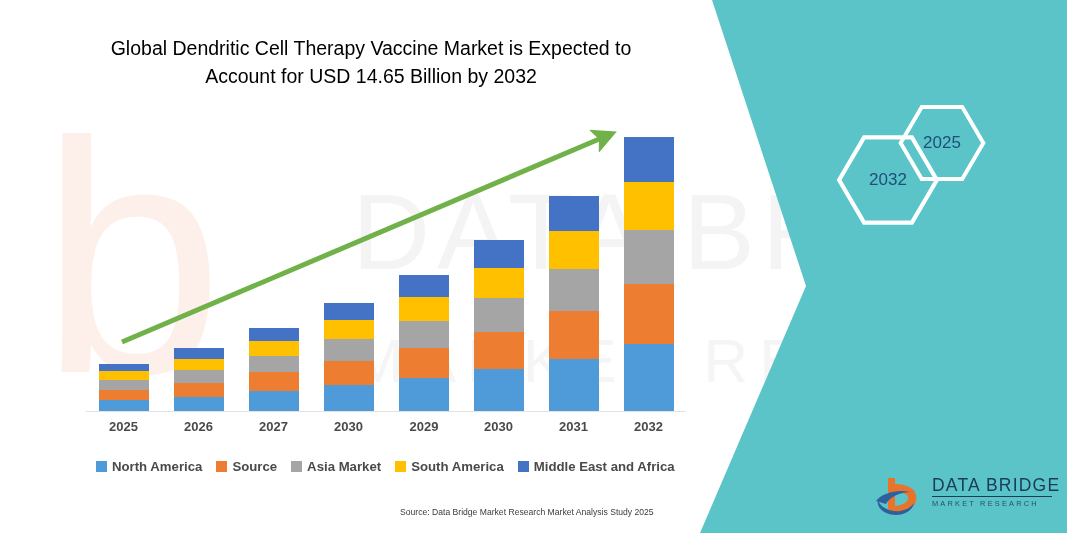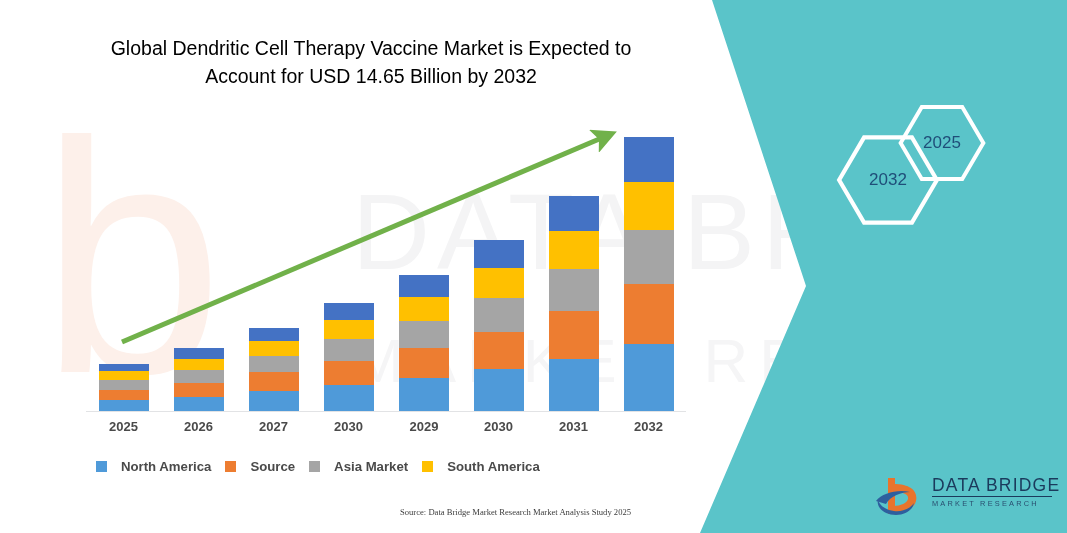--- a/index.html
+++ b/index.html
@@ -92,34 +92,34 @@
   }
 
   
   .arrow-svg{position:absolute;left:0;top:0;width:1067px;height:533px;pointer-events:none;}
 
   
   .legend{
     position:absolute;left:96px;top:456px;width:580px;height:20px;
     display:flex;align-items:center;gap:14px;
   }
-  .legend-item{display:flex;align-items:center;gap:14px;}
+  .legend-item{display:flex;align-items:center;gap:5px;}
   .legend-swatch{width:11px;height:11px;display:block;flex:none;}
   .legend-label{font-size:13.2px;font-weight:bold;color:#4a4a4a;white-space:nowrap;}
 
   
   .footer-left{
     position:absolute;left:84px;top:507px;
     font-size:8.6px;color:#3c3c3c;white-space:nowrap;
     font-family:"Liberation Serif","DejaVu Serif",serif;
   }
   .footer-right{
     position:absolute;left:400px;top:507px;
     font-size:8.6px;color:#3c3c3c;white-space:nowrap;
-    font-family:Liberation Serif, serif;
+    font-family:Liberation Sans, sans-serif;
   }
 </style>
 </head>
 <body>
 
 <div id="root">
 
   <div class="wm-wrap">
     <div class="wm-b">b</div>
     <div class="wm-line1">DATA BRIDGE</div>
@@ -218,20 +218,24 @@
         <span class="legend-swatch" style="background: rgb(237, 125, 49);"></span>
         <span class="legend-label">Source</span>
       </div>
       <div class="legend-item">
         <span class="legend-swatch" style="background: rgb(165, 165, 165);"></span>
         <span class="legend-label">Asia Market</span>
       </div>
       <div class="legend-item">
         <span class="legend-swatch" style="background: rgb(255, 192, 0);"></span>
         <span class="legend-label">South America</span>
+      </div>
+      <div class="legend-item">
+        <span class="legend-swatch" style="background: rgb(68, 114, 196);"></span>
+        <span class="legend-label">Middle East and Africa</span>
       </div>
     </div>
 
   <div class="footer-right">Source: Data Bridge Market Research  Market Analysis Study 2025</div>
 
   <div class="teal-panel"></div>
 
 
   <div class="hexes">
     <div class="hex hex-2032">

